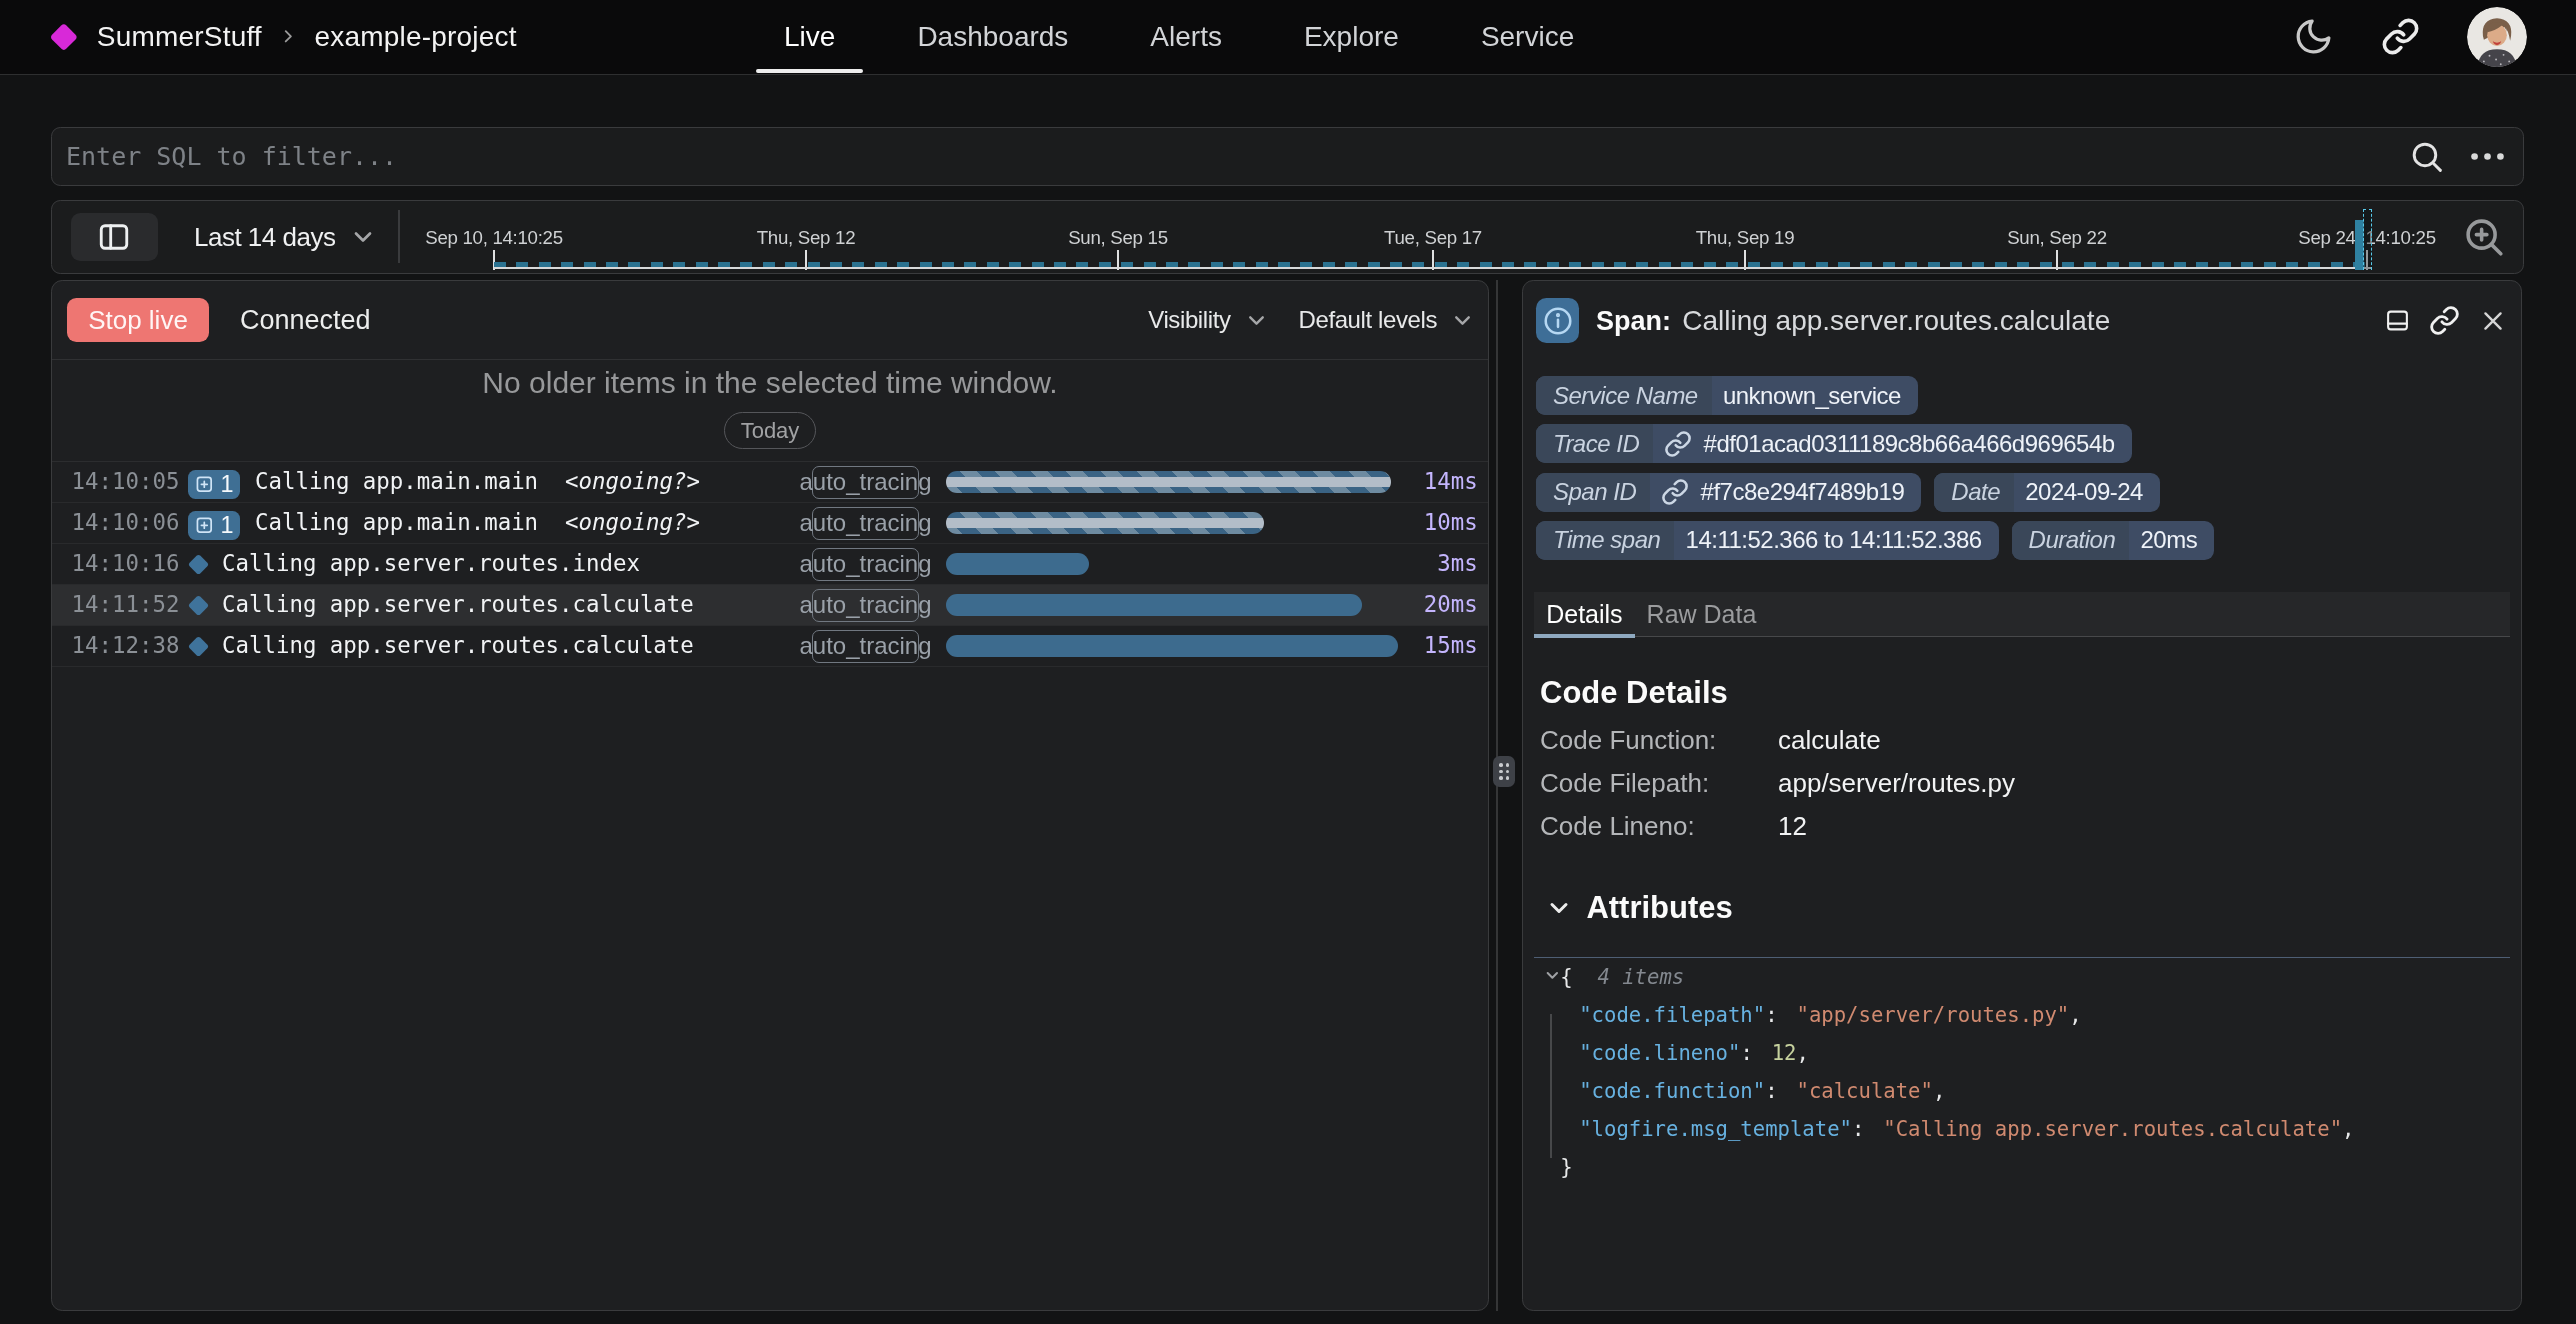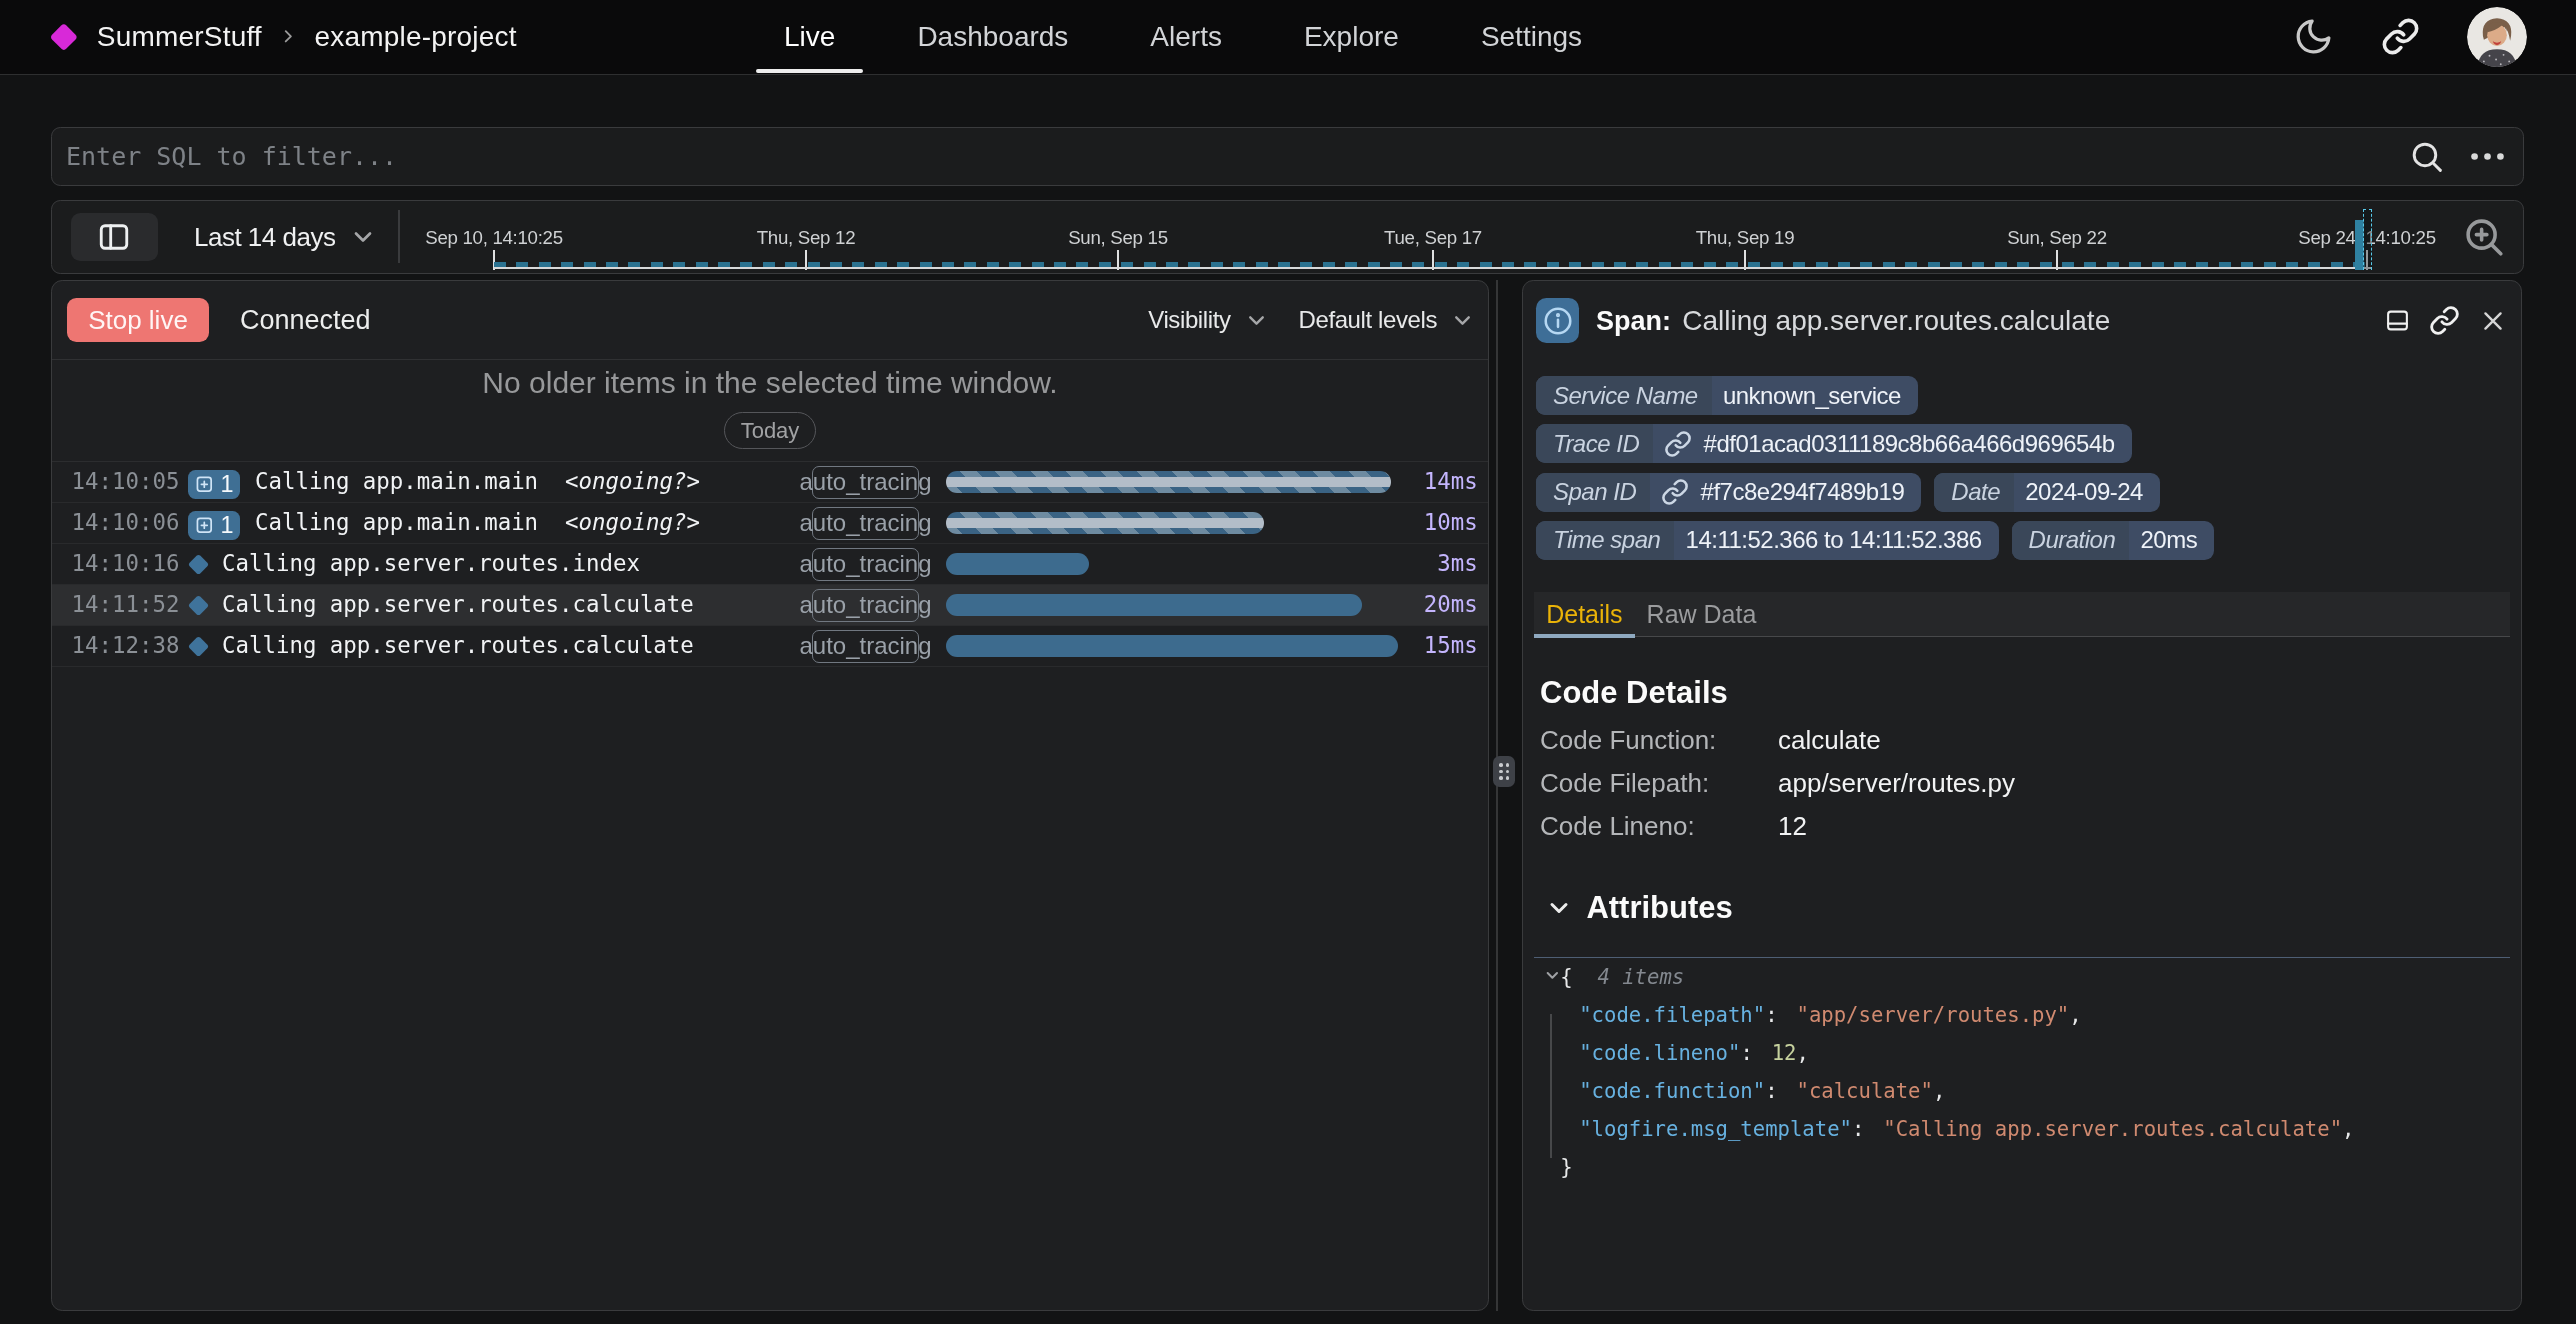--- a/index.html
+++ b/index.html
@@ -106,21 +106,21 @@
   .pill-rows { position:absolute; left:13px; top:95px; }
   .pill-row { display:flex; gap:13px; margin-bottom:9.3px; height:39px; }
   .pill { display:flex; align-items:stretch; border-radius:9.3px; overflow:hidden; background:#3e4c64; }
   .pill-label { display:flex; align-items:center; padding:0 14px 0 17px; font-size:24px; letter-spacing:-0.5px; font-style:italic; color:#c9d3e0; background:#3a4759; }
   .pill-value { display:flex; align-items:center; gap:11.2px; padding:0 17px 0 11.2px; font-size:24px; letter-spacing:-0.5px; color:#eef2f8; }
 
   .detail-tabs { position:absolute; left:11.2px; right:11.2px; top:311px; height:45px; background:#262729;
                  border-bottom:1.9px solid #47484a; display:flex; }
   .detail-tab { position:relative; min-width:0; padding:0 12px; display:flex; align-items:center; justify-content:center;
                 font-size:25px; color:#9b9c9e; cursor:pointer; }
-  .detail-tab.active { color:#eab308; }
+  .detail-tab.active { color:#ffffff; }
   .detail-tab.active::after { content:""; position:absolute; left:0; right:0; bottom:-1.9px; height:3.7px; background:#8fa9c0; }
 
   .code-details { position:absolute; left:17px; top:394px; }
   .cd-heading { font-size:31px; font-weight:bold; color:#fbfbfb; margin-bottom:7.5px; }
   .cd-row { display:flex; height:43px; align-items:center; }
   .cd-label { width:238px; font-size:26px; color:#b4b6b9; }
   .cd-value { font-size:26px; color:#f2f3f4; }
 
   .attr-head { position:absolute; left:22.4px; top:609px; display:flex; align-items:center; gap:13px; cursor:pointer; }
   .attr-title { font-size:31px; font-weight:bold; color:#fbfbfb; }
@@ -151,21 +151,21 @@
           <path d="M9 18l6-6-6-6"></path>
         </svg>
     </span>
     <span class="crumb">example-project</span>
   </div>
   <nav class="nav-tabs">
       <div class="nav-tab active">Live</div>
       <div class="nav-tab">Dashboards</div>
       <div class="nav-tab">Alerts</div>
       <div class="nav-tab">Explore</div>
-      <div class="nav-tab">Settings</div>
+      <div class="nav-tab">Service</div>
     </nav>
   <div class="nav-right">
     <span class="icon-btn">
       <svg width="41" height="41" viewBox="0 0 24 24" fill="none" stroke="#c9c9c9" stroke-width="1.9" stroke-linecap="round" stroke-linejoin="round">
           <path d="M21 12.79A9 9 0 1 1 11.21 3 7 7 0 0 0 21 12.79z"></path>
         </svg>
     </span>
     <span class="icon-btn">
       <svg width="39" height="39" viewBox="0 0 24 24" fill="none" stroke="#ececec" stroke-width="2.2" stroke-linecap="round" stroke-linejoin="round">
           <path d="M10 13a5 5 0 0 0 7.54.54l3-3a5 5 0 0 0-7.07-7.07l-1.72 1.71"></path>

